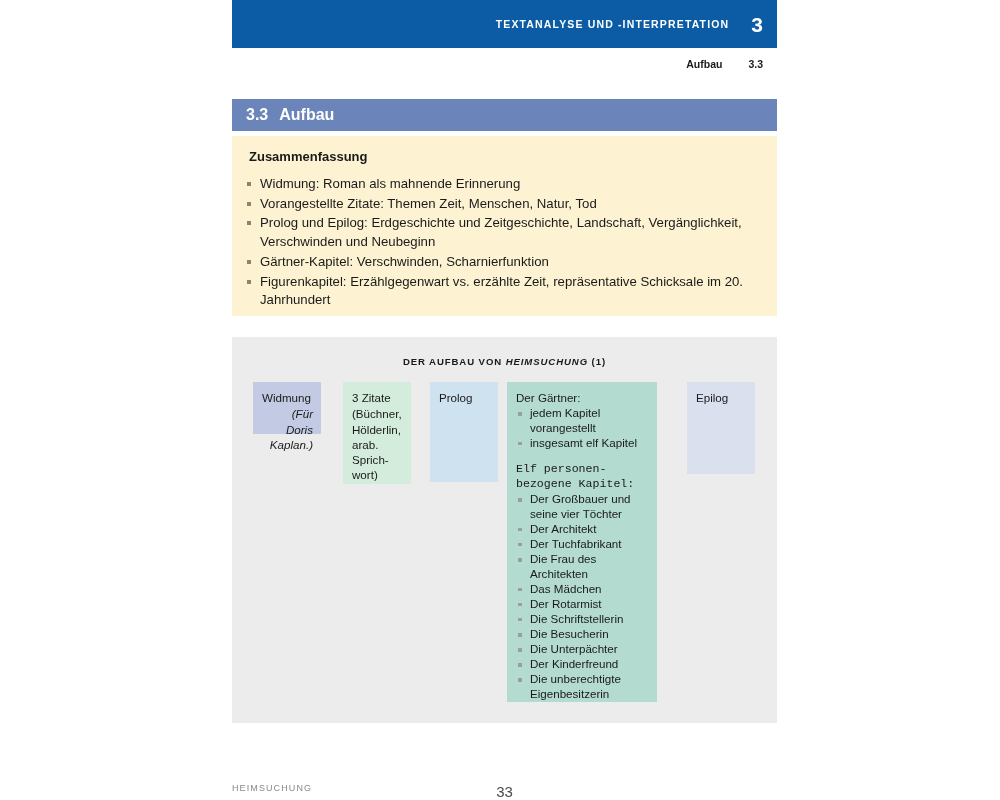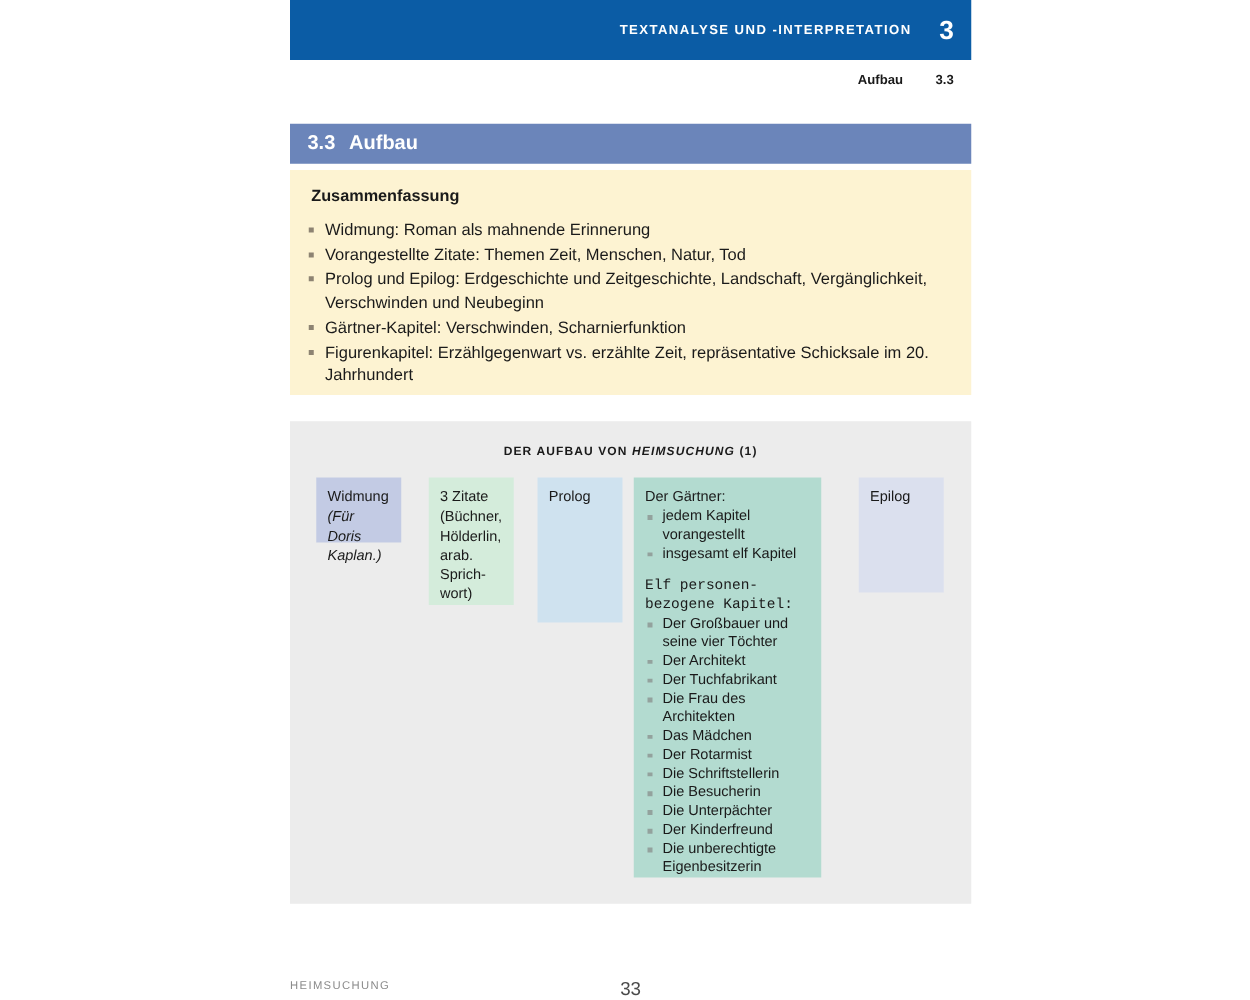--- a/index.html
+++ b/index.html
@@ -99,41 +99,41 @@
 
   .boxrow { position: absolute; left: 0; top: 0; width: 545px; height: 386px; }
   .dbox {
     position: absolute;
     padding: 8px 8px 8px 9px;
     font-size: 11.6px;
     line-height: 1.32;
     color: #1a1a1a;
   }
   .dbox .hdr { margin-bottom: 1px; }
-  .dbox .it { font-style: italic; }
+  .dbox .it { font-style: italic; text-align: right; }
   .dbox .para { margin-top: 10px; font-family: Liberation Mono, monospace; }
 
   ul.dlist { list-style: none; margin-top: 1px; }
   ul.dlist > li {
     position: relative;
     padding-left: 14px;
     line-height: 1.26;
     margin-bottom: 0.5px;
   }
   ul.dlist > li::before {
     content: "";
     position: absolute;
     left: 2px; top: 6px;
     width: 3.5px; height: 3.5px;
     background: #93a29d;
   }
 
   .box-widmung { left: 21px;  top: 45px;  width: 68px;  height: 52px;  background: #c3cbe4; }
   .box-zitate  { left: 111px; top: 45px;  width: 68px;  height: 102px; background: #d4ecdb; }
-  .box-prolog  { left: 198px; top: 45px;  width: 68px;  height: 116px; background: #cfe2ef; }
+  .box-prolog  { left: 198px; top: 45px;  width: 68px;  height: 100px; background: #cfe2ef; }
   .box-gaertner{ left: 275px; top: 45px;  width: 150px; height: 320px; background: #b3dbd0; }
   .box-epilog  { left: 455px; top: 45px;  width: 68px;  height: 92px; background: #dbe0ee; }
 
   
   .footer {
     position: absolute; left: 232px; top: 783px; width: 545px; height: 18px;
   }
   .footer-left {
     position: absolute; left: 0; top: 0;
     font-size: 9px; font-weight: normal; letter-spacing: 1.1px; color: #8a8a8a;

